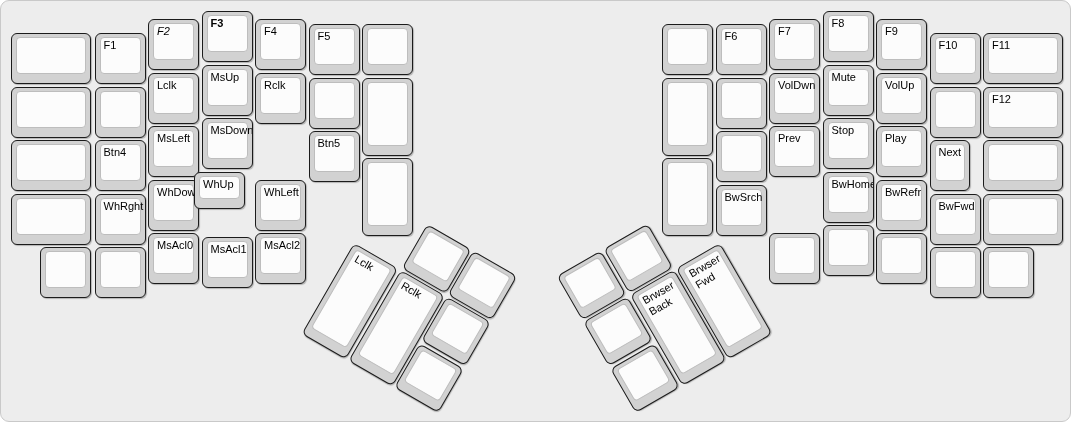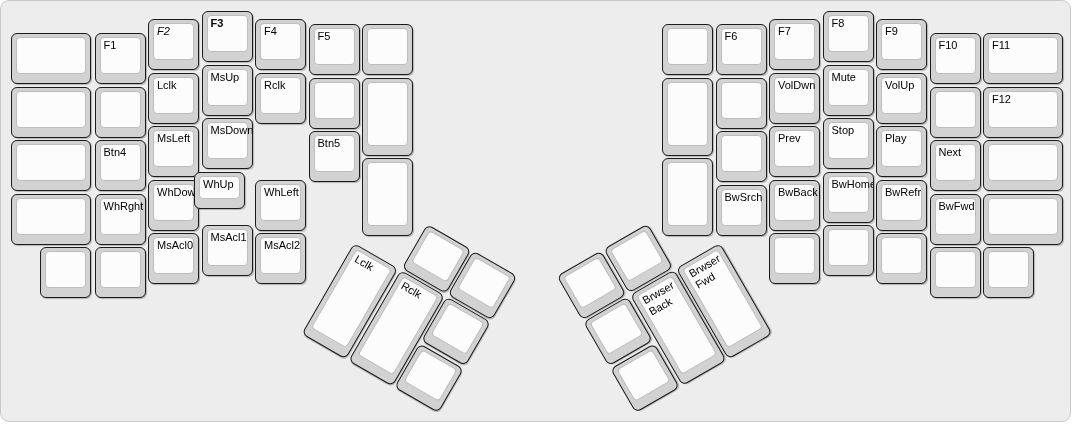--- a/index.html
+++ b/index.html
@@ -151,21 +151,21 @@
       <div class="key" style="left: 200.5px; top: 117px; width: 51px; height: 51px;">
         <div class="face">
           <span class="label">MsDown</span>
         </div>
       </div>
       <div class="key" style="left: 193px; top: 170.5px; width: 51px; height: 37px;">
         <div class="face">
           <span class="label">WhUp</span>
         </div>
       </div>
-      <div class="key" style="left: 200.5px; top: 224px; width: 51px; height: 51px;">
+      <div class="key" style="left: 200.5px; top: 236px; width: 51px; height: 51px;">
         <div class="face">
           <span class="label">MsAcl1</span>
         </div>
       </div>
       <div class="key" style="left: 254px; top: 18px; width: 51px; height: 51px;">
         <div class="face">
           <span class="label">F4</span>
         </div>
       </div>
       <div class="key" style="left: 254px; top: 71.5px; width: 51px; height: 51px;">
@@ -256,25 +256,20 @@
       <div class="key" style="left: 768px; top: 71.5px; width: 51px; height: 51px;">
         <div class="face">
           <span class="label">VolDwn</span>
         </div>
       </div>
       <div class="key" style="left: 768px; top: 125px; width: 51px; height: 51px;">
         <div class="face">
           <span class="label">Prev</span>
         </div>
       </div>
-      <div class="key" style="left: 768px; top: 178.5px; width: 51px; height: 51px;">
-        <div class="face">
-          <span class="label">BwBack</span>
-        </div>
-      </div>
       <div class="key" style="left: 768px; top: 232px; width: 51px; height: 51px;">
         <div class="face">
           <span class="label"></span>
         </div>
       </div>
       <div class="key" style="left: 821.5px; top: 10px; width: 51px; height: 51px;">
         <div class="face">
           <span class="label">F8</span>
         </div>
       </div>
@@ -326,21 +321,21 @@
       <div class="key" style="left: 928.5px; top: 32px; width: 51px; height: 51px;">
         <div class="face">
           <span class="label">F10</span>
         </div>
       </div>
       <div class="key" style="left: 928.5px; top: 85.5px; width: 51px; height: 51px;">
         <div class="face">
           <span class="label"></span>
         </div>
       </div>
-      <div class="key" style="left: 928.5px; top: 139px; width: 51px; height: 51px;">
+      <div class="key" style="left: 928.5px; top: 139px; width: 40px; height: 51px;">
         <div class="face">
           <span class="label">Next</span>
         </div>
       </div>
       <div class="key" style="left: 928.5px; top: 192.5px; width: 51px; height: 51px;">
         <div class="face">
           <span class="label">BwFwd</span>
         </div>
       </div>
       <div class="key" style="left: 928.5px; top: 246px; width: 51px; height: 51px;">

